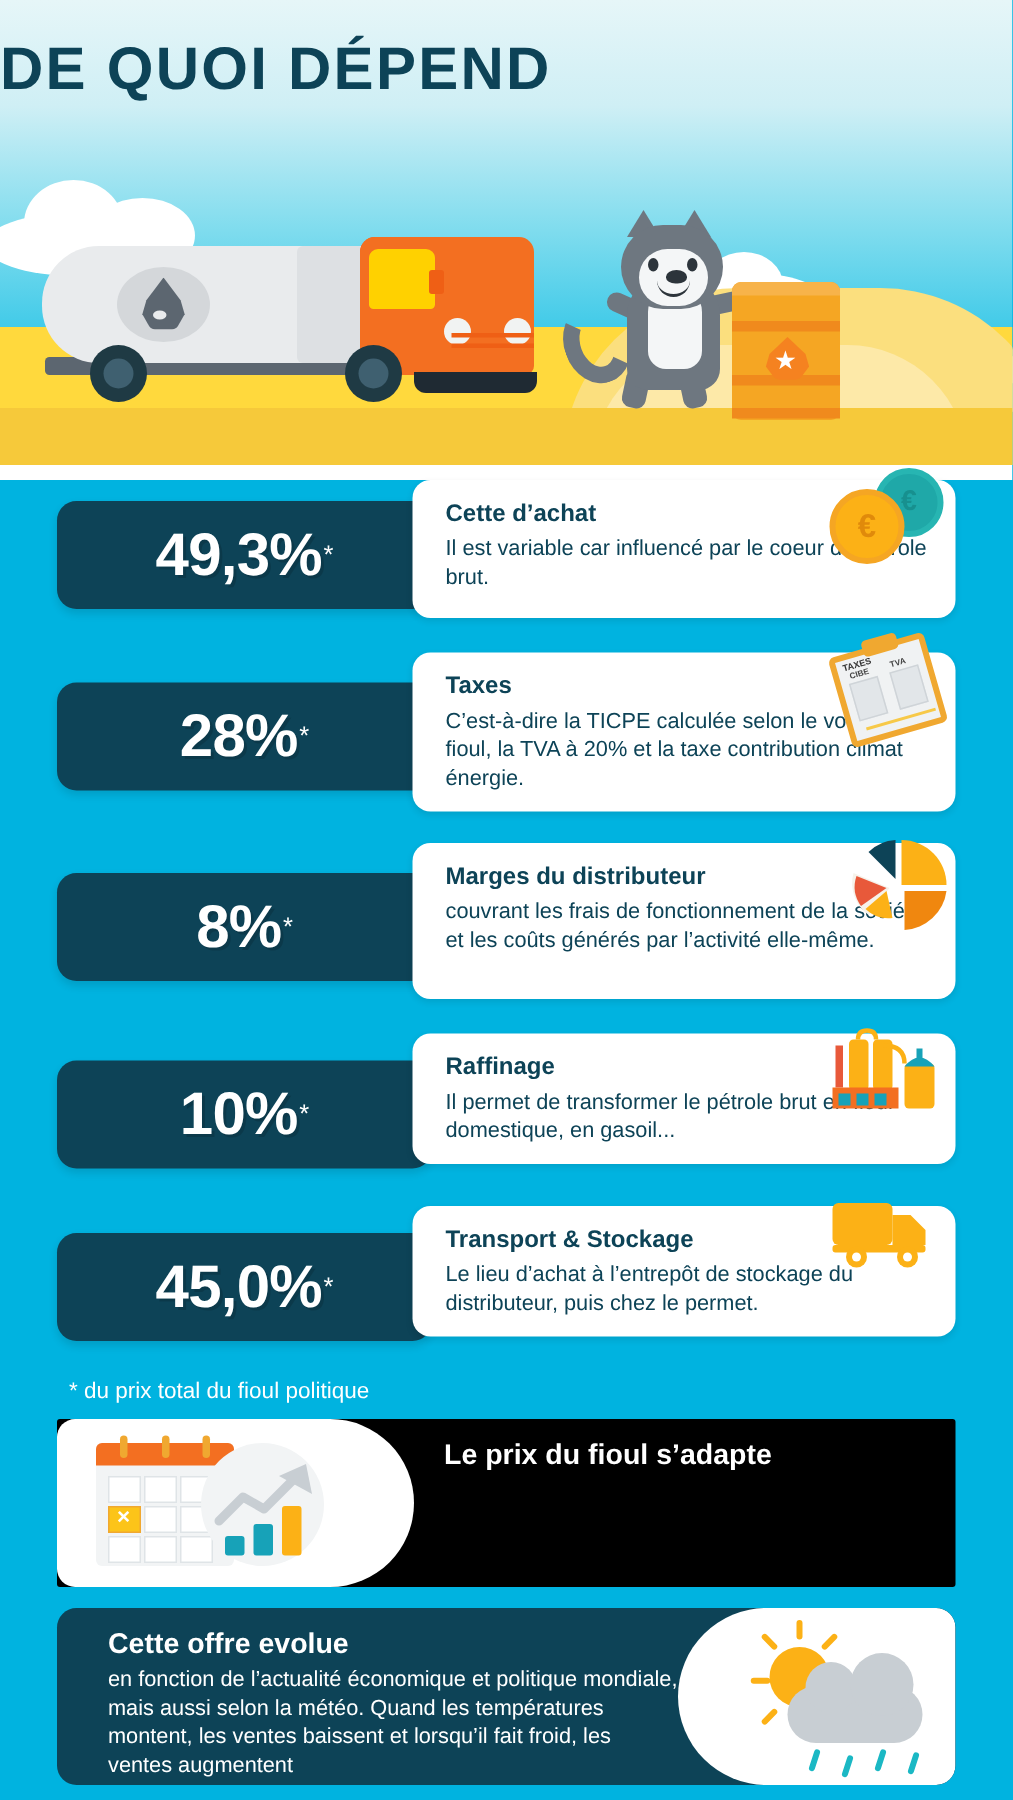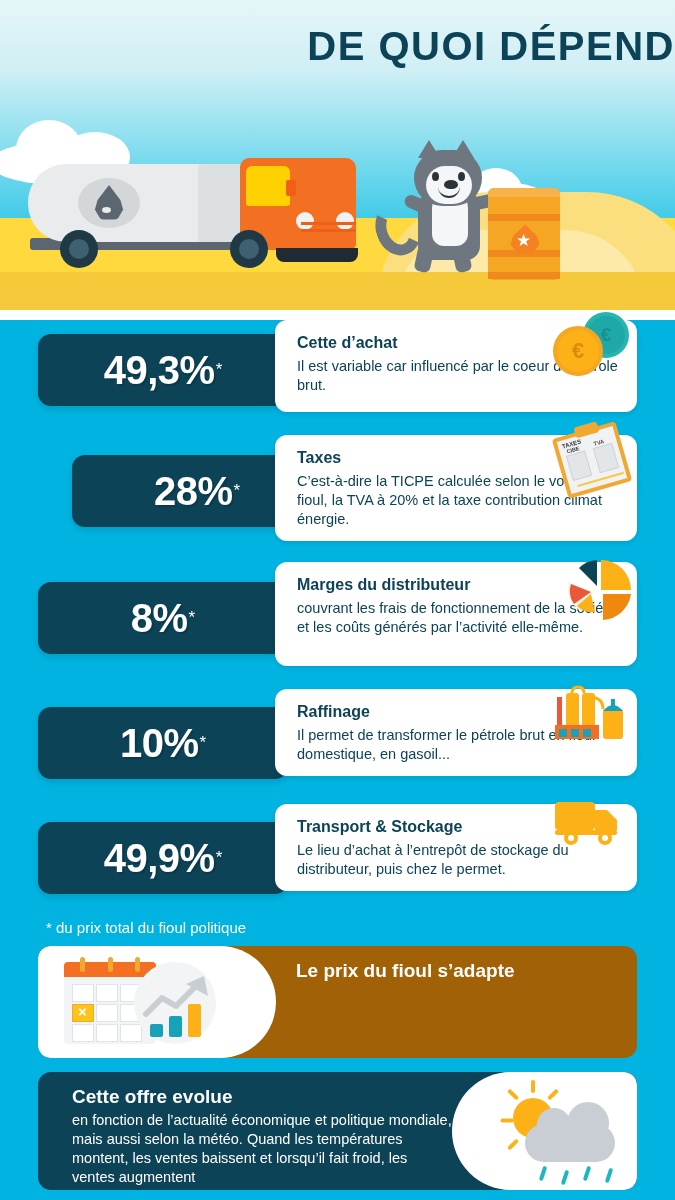--- a/index.html
+++ b/index.html
@@ -12,21 +12,21 @@
   }
 
   
   .hero { position: relative; width: 675px; height: 320px; overflow: hidden; }
   .sky {
     position: absolute; inset: 0;
     background: linear-gradient(180deg, #e6f6f8 0%, #cfeff5 22%, #7fdcee 48%, #3cc9e8 70%, #18c0e4 100%);
   }
   .title-wrap {
     position: absolute; top: 22px; left: 0; right: 0;
-    text-align: right; z-index: 6;
+    text-align: left; z-index: 6;
   }
   .title-line {
     font-size: 40px; font-weight: bold; color: #0d4357;
     letter-spacing: 1.5px; line-height: 1.22;
   }
   .cloud { position: absolute; background: #ffffff; border-radius: 50%; }
   .cloud-grp { position: absolute; }
   .ground {
     position: absolute; left: 0; bottom: 10px; width: 675px; height: 92px;
     background: #ffd93d;
@@ -278,21 +278,21 @@
   .truck-icon { position: absolute; right: 10px; top: -8px; width: 76px; height: 52px; }
 
   
   .footnote {
     margin: 4px 0 10px 46px; font-size: 15px; color: #ffffff; font-weight: normal;
   }
 
   
   .panel-a {
     position: relative; margin: 0 38px 14px 38px; height: 112px;
-    background: #a16207; border-radius: 13px; overflow: hidden;
+    background: #000000; border-radius: 2px; overflow: hidden;
   }
   .panel-a-img {
     position: absolute; left: 0; top: 0; width: 238px; height: 112px;
     background: #ffffff; border-radius: 13px 60px 60px 13px;
   }
   .panel-a-txt { position: absolute; left: 258px; top: 14px; right: 16px; }
   .panel-title {
     font-size: 19px; font-weight: bold; color: #ffffff; margin-bottom: 3px;
   }
   .panel-body { font-size: 14.5px; color: #ffffff; line-height: 1.3; }
@@ -455,21 +455,21 @@
       <div class="card-title">Cette d’achat</div>
       <div class="card-body">Il est variable car influencé par le coeur du pétrole brut.</div>
       <div class="card-icon">
         <div class="coin coin-back">€</div>
         <div class="coin coin-front">€</div>
       </div>
     </div>
   </div>
 
   <div class="row" style="height:112px;">
-    <div class="pct-badge" style="top:20px;margin-left:34px;">
+    <div class="pct-badge" style="top:20px;">
       <span class="pct-num">28%</span>
       <span class="pct-star">*</span>
     </div>
     <div class="info-card" style="min-height:104px;">
       <div class="card-title">Taxes</div>
       <div class="card-body">C’est-à-dire la TICPE calculée selon le volume de fioul, la TVA à 20% et la taxe contribution climat énergie.</div>
       <div class="card-icon">
         <div class="clip">
           <div class="clip-clip"></div>
           <div class="clip-hdr">TAXES</div>
@@ -526,21 +526,21 @@
           <rect x="56" y="24" width="20" height="30" rx="3" fill="#fcb116"></rect>
           <path d="M56 26 q10-12 20 0 Z" fill="#17a2b8"></path>
           <rect x="64" y="14" width="4" height="10" fill="#17a2b8"></rect>
         </svg>
       </div>
     </div>
   </div>
 
   <div class="row">
     <div class="pct-badge" style="top:18px;">
-      <span class="pct-num">49,9%</span>
+      <span class="pct-num">45,0%</span>
       <span class="pct-star">*</span>
     </div>
     <div class="info-card" style="min-height:86px;">
       <div class="card-title">Transport &amp; Stockage</div>
       <div class="card-body">Le lieu d’achat à l’entrepôt de stockage du distributeur, puis chez le permet.</div>
       <div class="card-icon truck-icon">
         <svg width="76" height="52" viewBox="0 0 76 52">
           <rect x="4" y="6" width="40" height="28" rx="4" fill="#fcb116"></rect>
           <path d="M44 14 h12 l10 10 v10 h-22 Z" fill="#fcb116"></path>
           <rect x="4" y="34" width="62" height="5" rx="2" fill="#fcb116"></rect>

